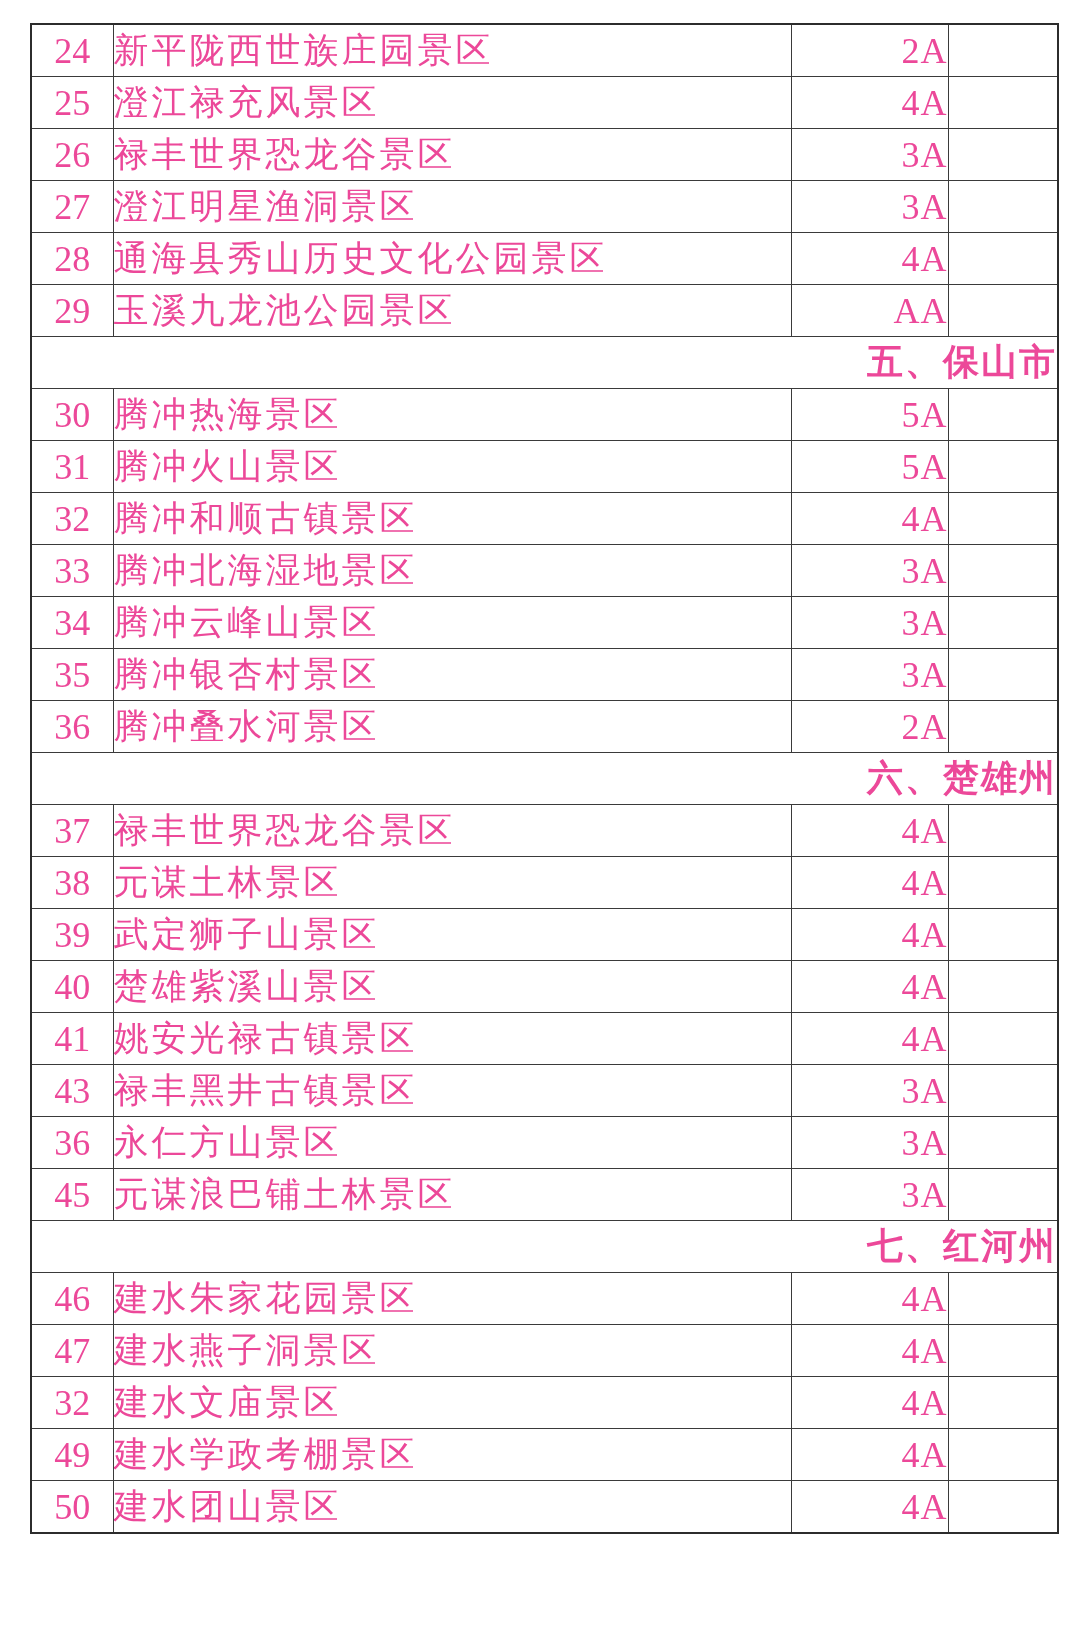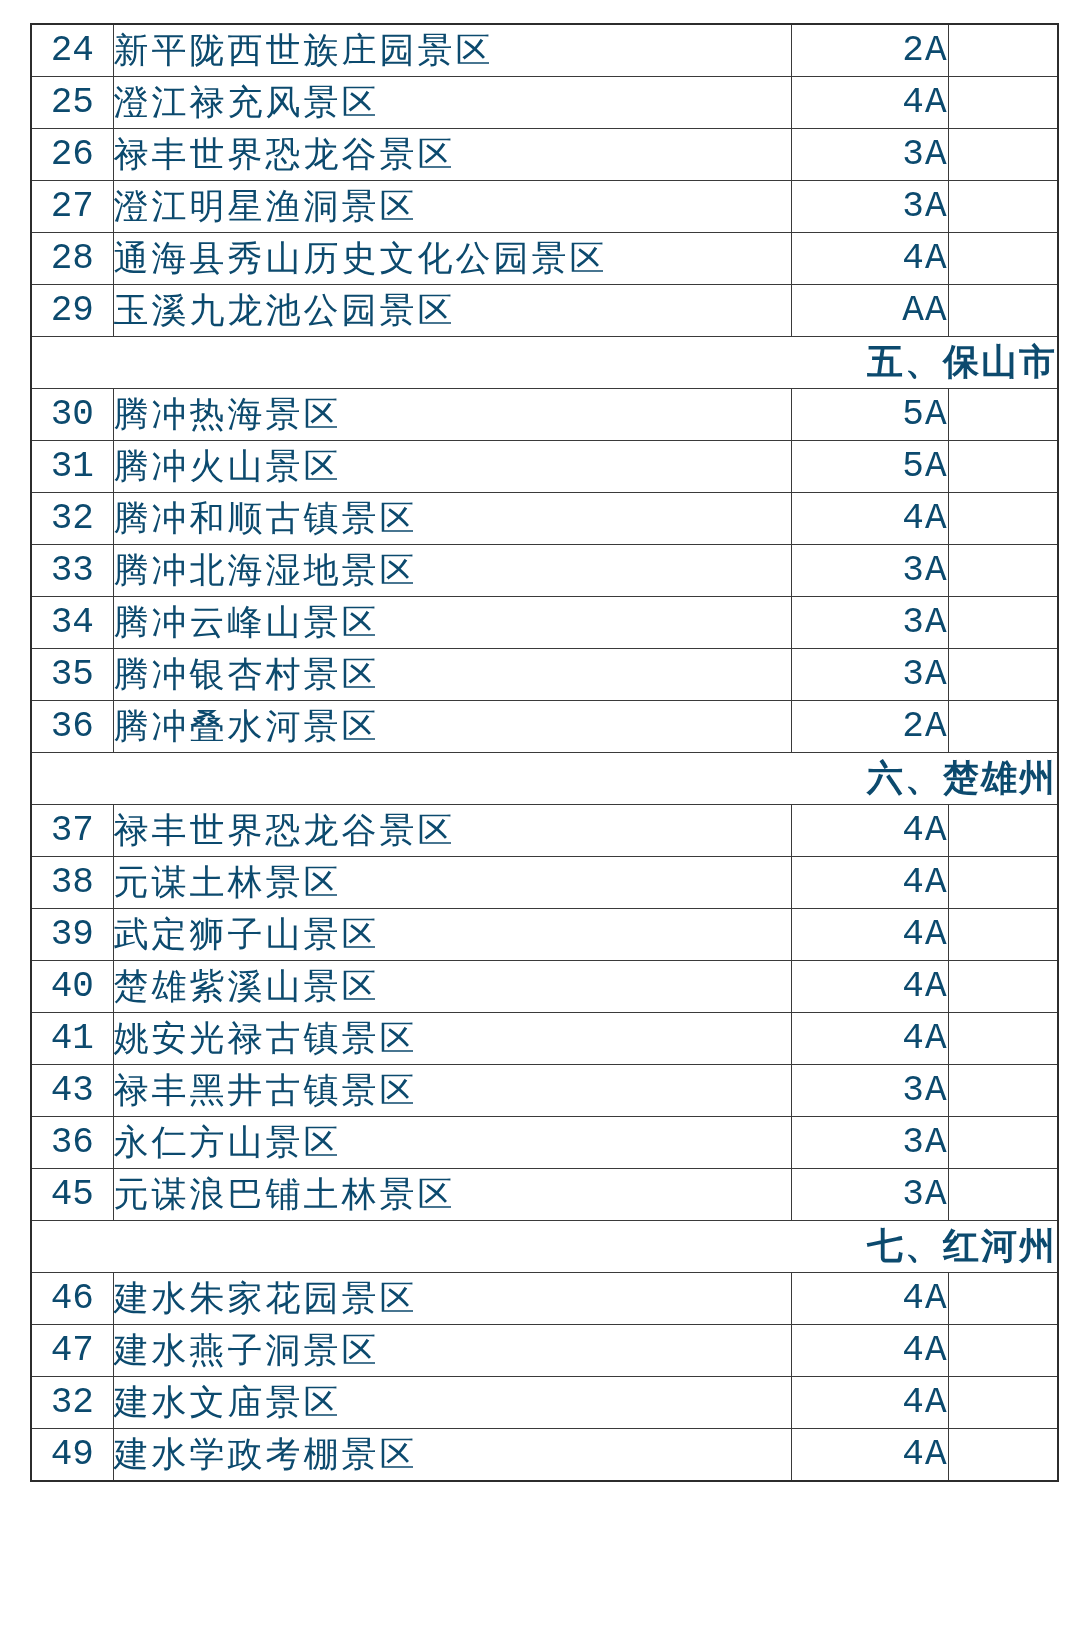--- a/index.html
+++ b/index.html
@@ -6,22 +6,22 @@
     margin: 0;
     padding: 0;
     background: #ffffff;
   }
   .page {
     position: relative;
     width: 1080px;
     height: 1632px;
     background: #ffffff;
     overflow: hidden;
-    font-family: Liberation Mono, monospace;
-    color: #0c4a6e;
+    font-family: Liberation Serif, serif;
+    color: #ec4899;
   }
   table.rating-table {
     position: absolute;
     left: 30px;
     top: 23px;
     width: 1027px;
     border-collapse: collapse;
     table-layout: fixed;
     border: 2px solid #2c2c2c;
   }
@@ -221,15 +221,21 @@
           <td class="name">建水文庙景区</td>
           <td class="rating">4A</td>
           <td class="note"></td>
         </tr>
         <tr>
           <td class="num">49</td>
           <td class="name">建水学政考棚景区</td>
           <td class="rating">4A</td>
           <td class="note"></td>
         </tr>
+        <tr>
+          <td class="num">50</td>
+          <td class="name">建水团山景区</td>
+          <td class="rating">4A</td>
+          <td class="note"></td>
+        </tr>
       </tbody>
   </table>
 </div>
 
 </body></html>

